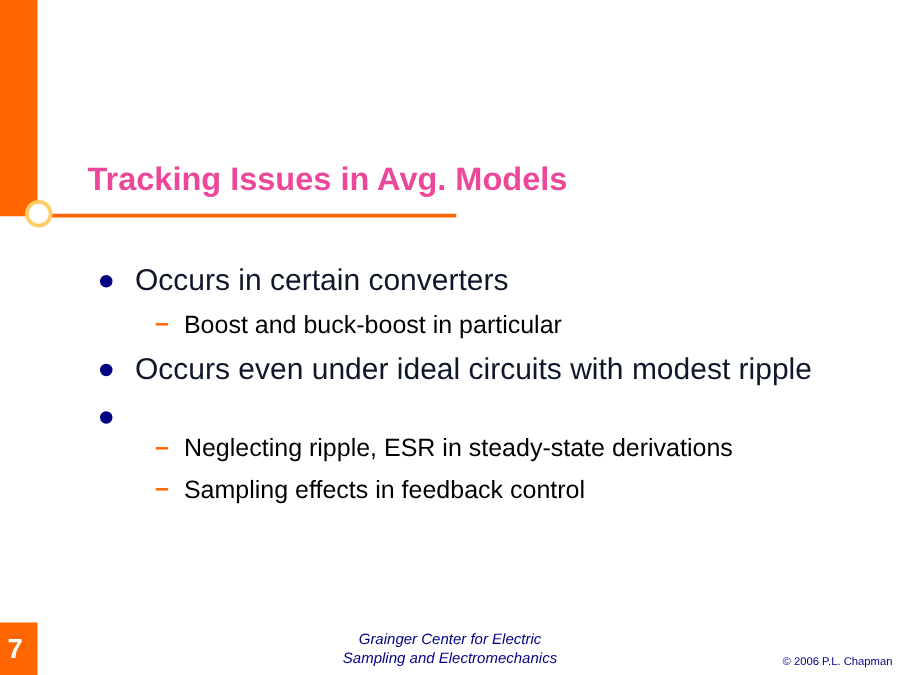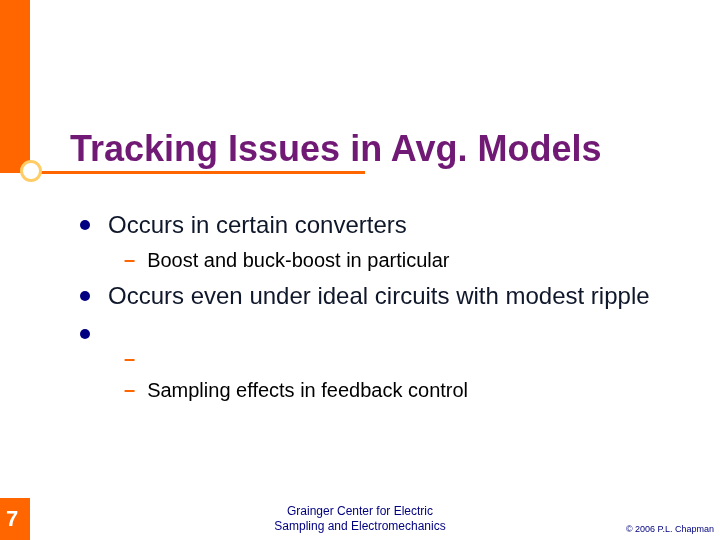--- a/index.html
+++ b/index.html
@@ -36,23 +36,23 @@
     width: 22px;
     height: 22px;
     border-radius: 50%;
     background: #fff;
     border: 3px solid #ffcc66;
   }
   .title {
     position: absolute;
     top: 128px;
     left: 70px;
-    font-size: 36px;
+    font-size: 26px;
     font-weight: bold;
-    color: #701a75;
+    color: #ec4899;
   }
   .content {
     position: absolute;
     top: 210px;
     left: 80px;
     width: 600px;
   }
   .b1 {
     display: flex;
     align-items: flex-start;
@@ -101,20 +101,21 @@
   }
   .footer-center {
     position: absolute;
     bottom: 6px;
     left: 0;
     width: 100%;
     text-align: center;
     font-size: 12px;
     color: #000080;
     line-height: 1.25;
+    font-style: italic;
   }
   .footer-right {
     position: absolute;
     bottom: 6px;
     right: 6px;
     font-size: 9px;
     color: #000080;
   }
 </style>
 </head>
@@ -143,20 +144,21 @@
     <div class="dot"></div>
     <div class="txt">Occurs even under ideal circuits with modest ripple</div>
   </div>
 
   <div class="b1">
     <div class="dot"></div>
   </div>
 
   <div class="b2">
     <div class="dash">–</div>
+    <div class="txt">Neglecting ripple, ESR in steady-state derivations</div>
   </div>
 
   <div class="b2">
     <div class="dash">–</div>
     <div class="txt">Sampling effects in feedback control</div>
   </div>
 
 </div>
 
 <div class="page-num">7</div>

